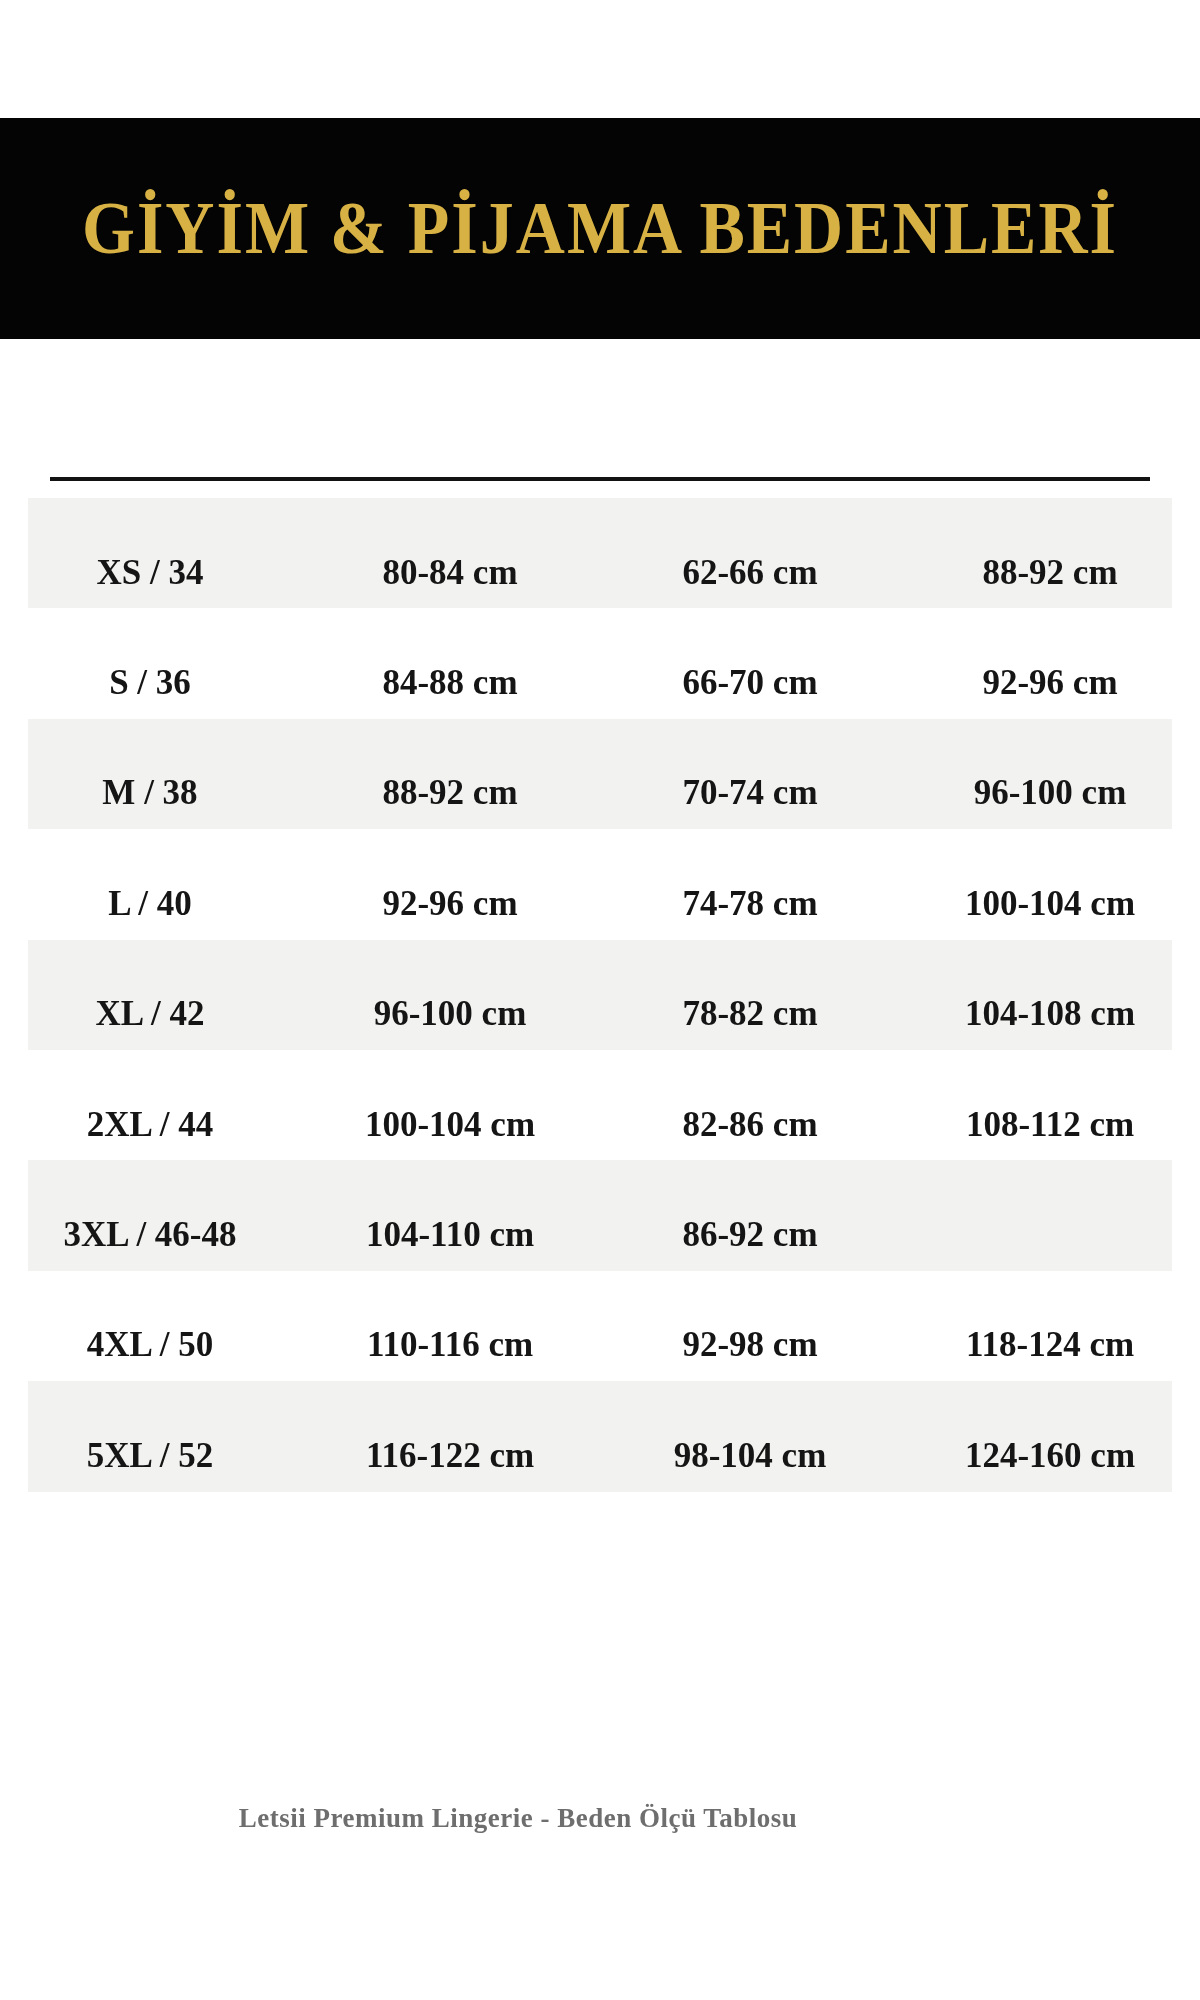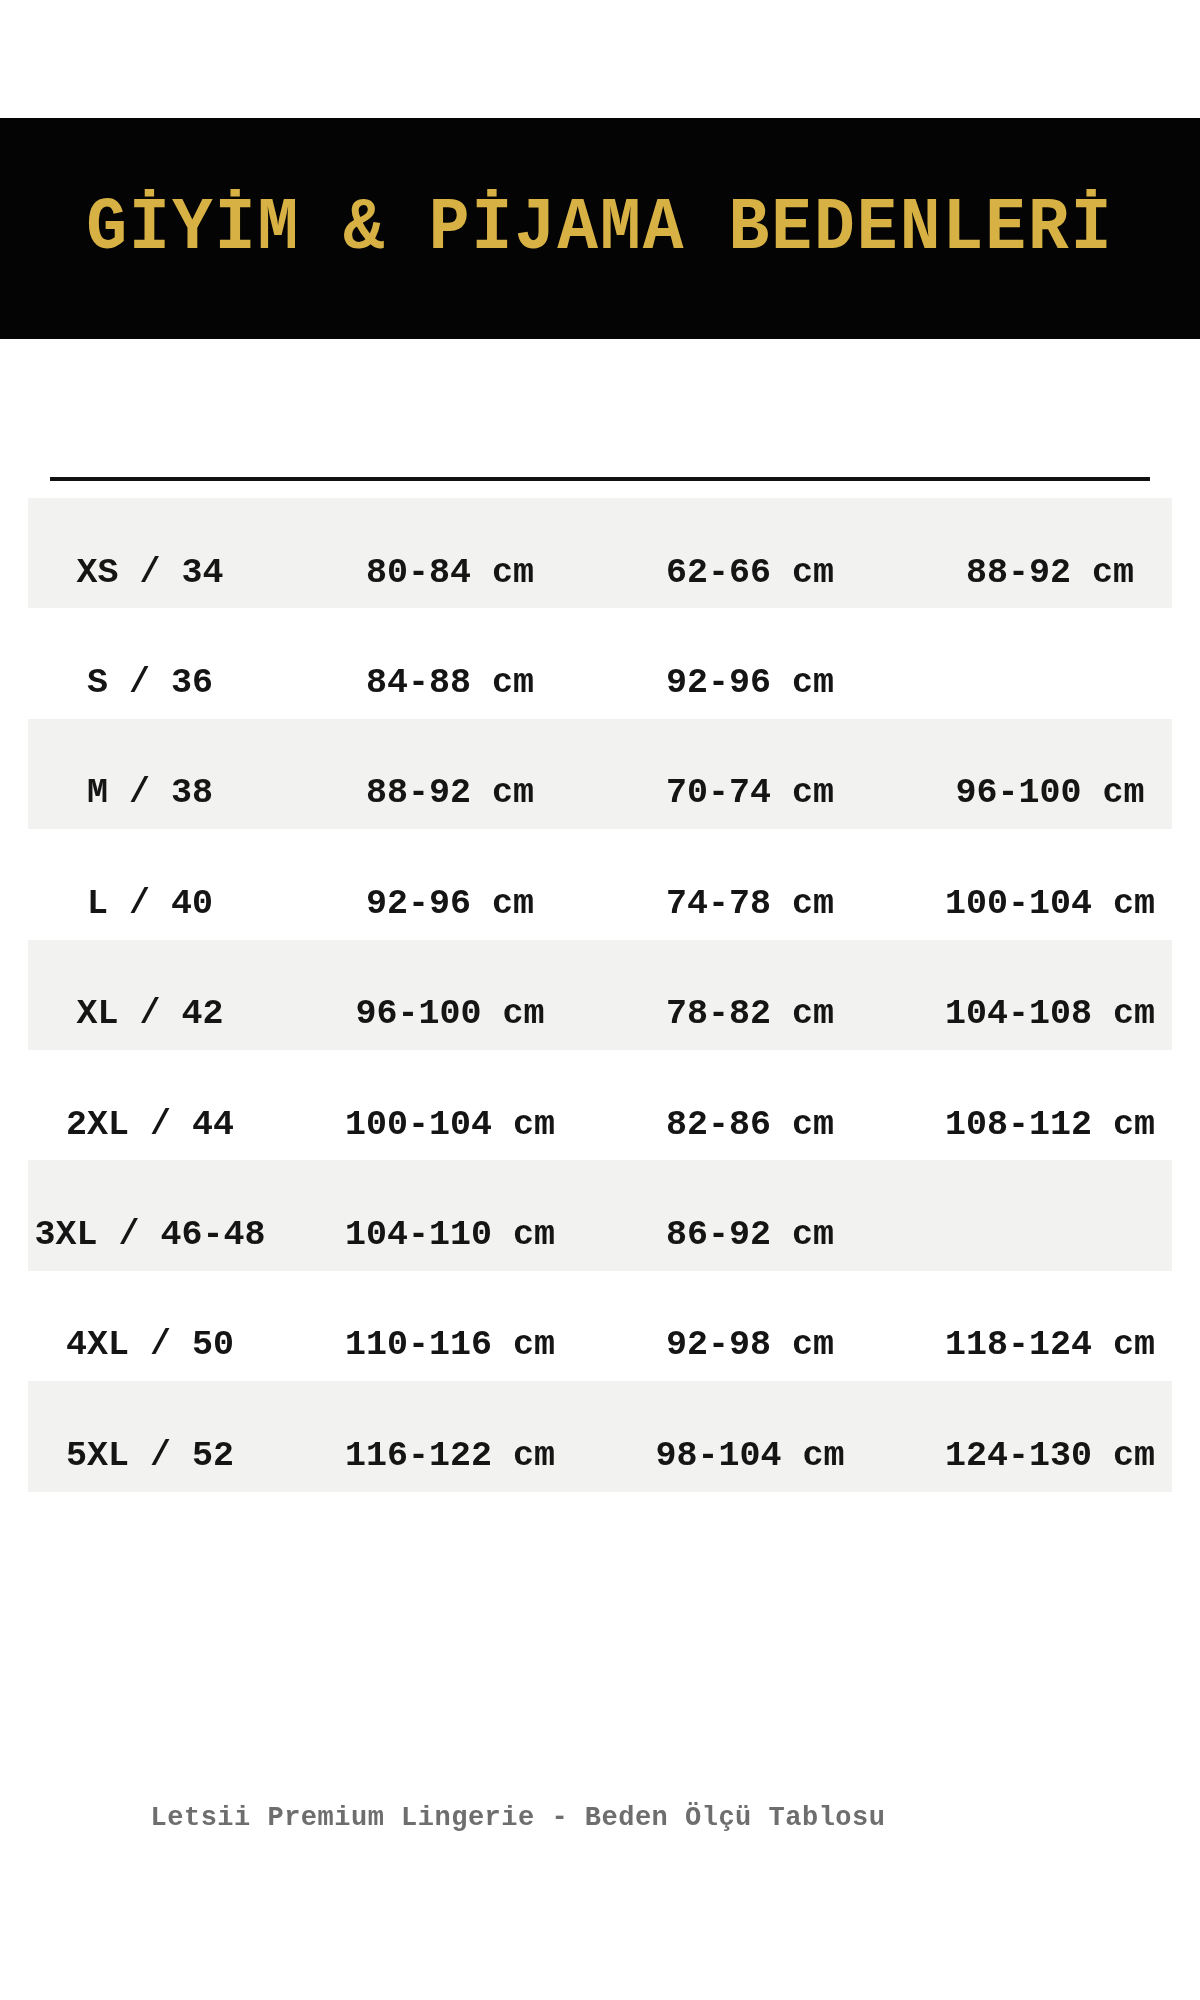--- a/index.html
+++ b/index.html
@@ -5,21 +5,21 @@
   html, body {
     margin: 0;
     padding: 0;
     background: #ffffff;
   }
   .sheet {
     position: relative;
     width: 1200px;
     height: 2000px;
     background: #ffffff;
-    font-family: Liberation Mono, monospace;
+    font-family: Liberation Serif, serif;
     overflow: hidden;
   }
   
   .banner {
     position: absolute;
     top: 118px;
     left: 0;
     width: 1200px;
     height: 221px;
     background: var(--banner-bg, #040404);
@@ -127,20 +127,21 @@
     <div class="row striped">
       <div class="cell">XS / 34</div>
       <div class="cell">80-84 cm</div>
       <div class="cell">62-66 cm</div>
       <div class="cell">88-92 cm</div>
     </div>
 
     <div class="row">
       <div class="cell">S / 36</div>
       <div class="cell">84-88 cm</div>
+      <div class="cell">66-70 cm</div>
       <div class="cell">92-96 cm</div>
     </div>
 
     <div class="row striped">
       <div class="cell">M / 38</div>
       <div class="cell">88-92 cm</div>
       <div class="cell">70-74 cm</div>
       <div class="cell">96-100 cm</div>
     </div>
 
@@ -175,21 +176,21 @@
       <div class="cell">4XL / 50</div>
       <div class="cell">110-116 cm</div>
       <div class="cell">92-98 cm</div>
       <div class="cell">118-124 cm</div>
     </div>
 
     <div class="row striped">
       <div class="cell">5XL / 52</div>
       <div class="cell">116-122 cm</div>
       <div class="cell">98-104 cm</div>
-      <div class="cell">124-130 cm</div>
+      <div class="cell">124-160 cm</div>
     </div>
 
   </div>
 
   <div class="footer">
     <span class="footer-text">Letsii Premium Lingerie - Beden Ölçü Tablosu</span>
   </div>
 
 </div>
 

